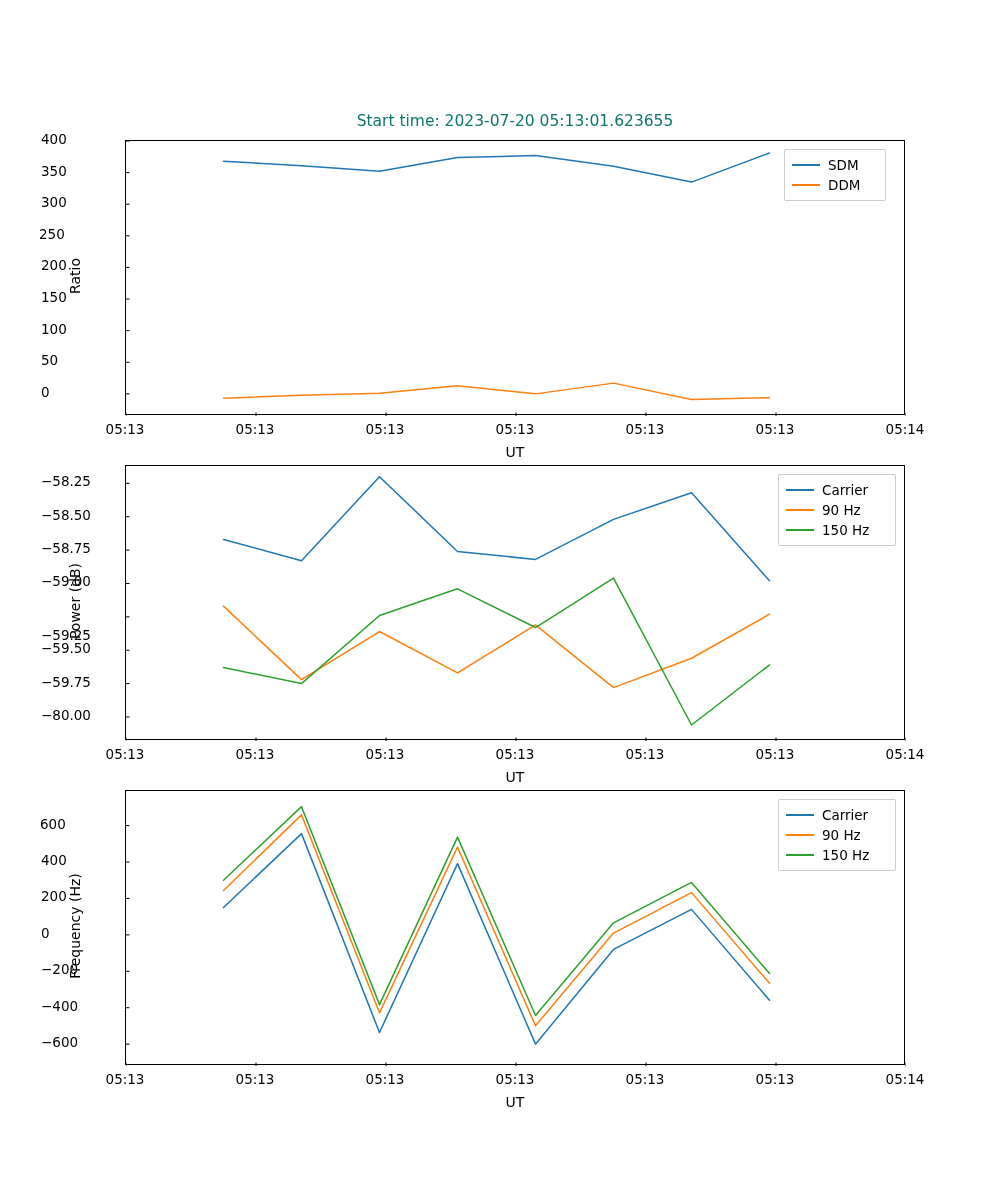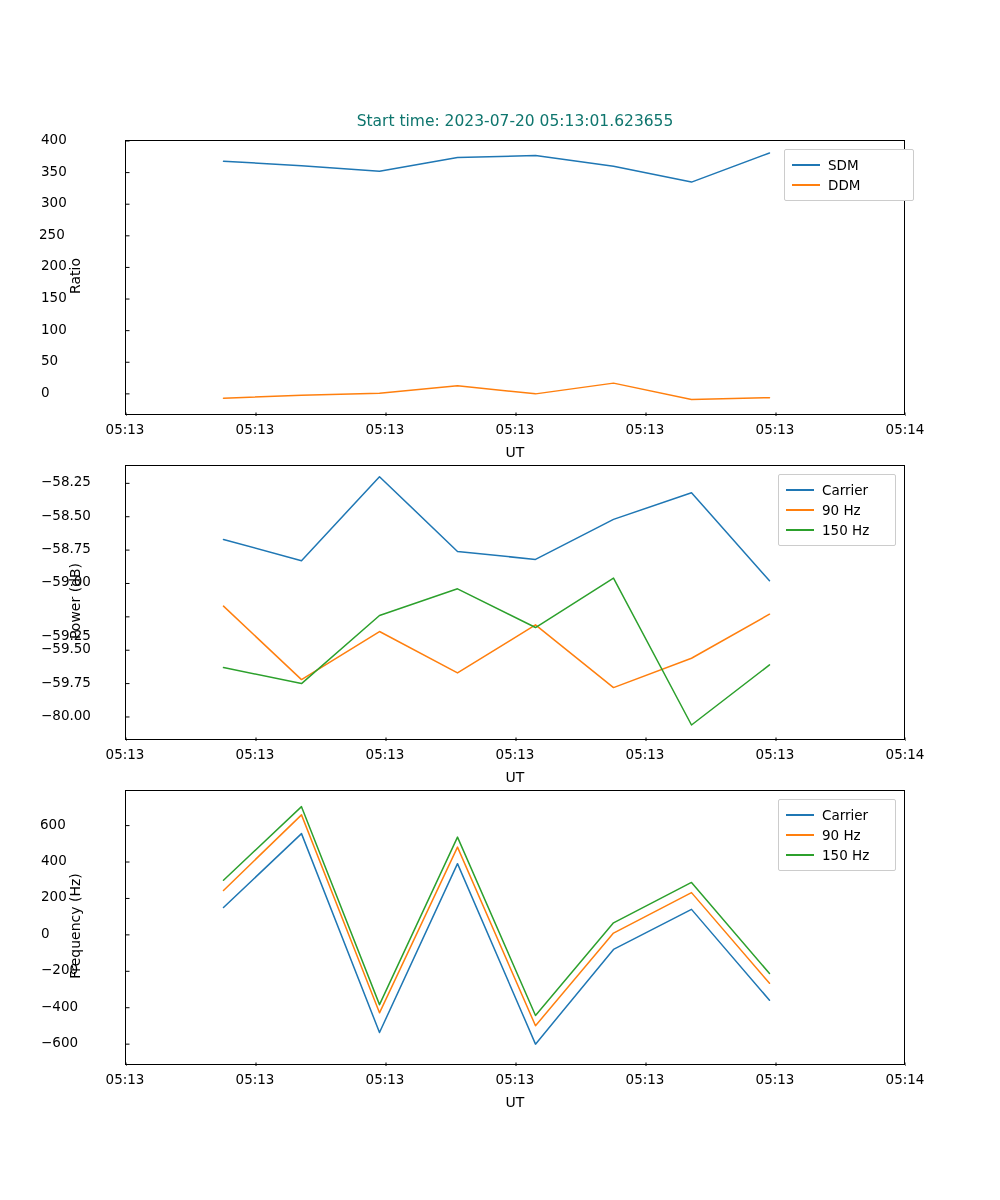--- a/index.html
+++ b/index.html
@@ -128,21 +128,21 @@
       <div class="tick-label-y" style="left: 41px; width: 76px; top: 131px;">400</div>
       <div class="tick-label-x" style="left: 75px; width: 100px; top: 421px;">05:13</div>
       <div class="tick-label-x" style="left: 205px; width: 100px; top: 421px;">05:13</div>
       <div class="tick-label-x" style="left: 335px; width: 100px; top: 421px;">05:13</div>
       <div class="tick-label-x" style="left: 465px; width: 100px; top: 421px;">05:13</div>
       <div class="tick-label-x" style="left: 595px; width: 100px; top: 421px;">05:13</div>
       <div class="tick-label-x" style="left: 725px; width: 100px; top: 421px;">05:13</div>
       <div class="tick-label-x" style="left: 855px; width: 100px; top: 421px;">05:14</div>
       <div class="xlabel" style="left: 125px; width: 780px; top: 444px;">UT</div>
       <div class="ylabel" style="left: -75px; width: 300px; text-align: center; top: 267.5px; transform: rotate(-90deg);">Ratio</div>
-      <div class="legend" style="left: 784px; top: 149px; width: 130px; height: 52px;">
+      <div class="legend" style="left: 784px; top: 149px; width: 102px; height: 52px;">
         <div class="legend-row">
           <span class="legend-swatch" style="background: rgb(31, 119, 180);"></span>
           <span class="legend-text">SDM</span>
         </div>
         <div class="legend-row">
           <span class="legend-swatch" style="background: rgb(255, 127, 14);"></span>
           <span class="legend-text">DDM</span>
         </div>
       </div>
     </div>

